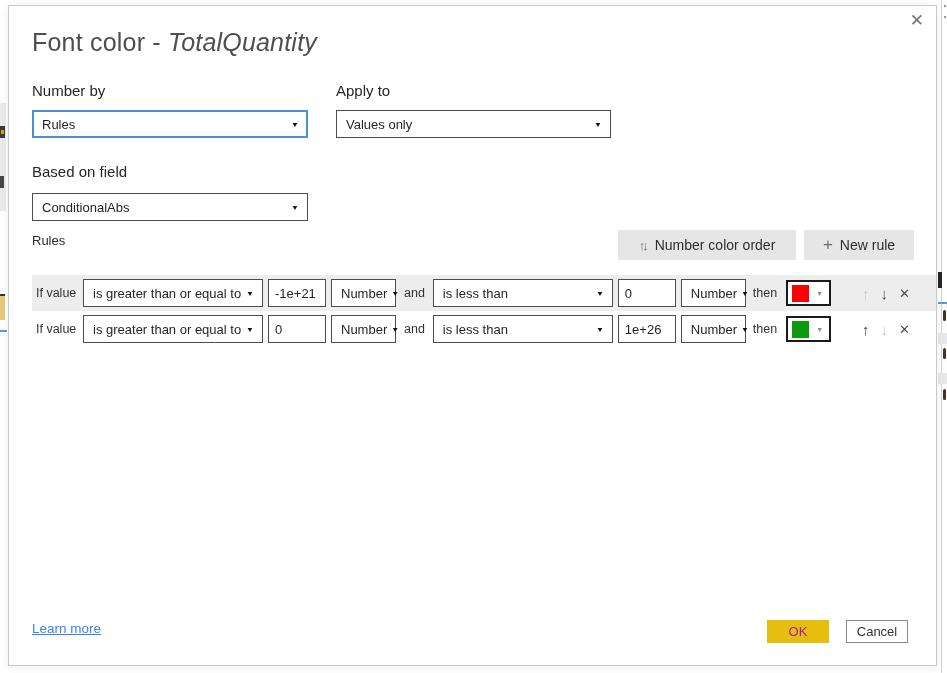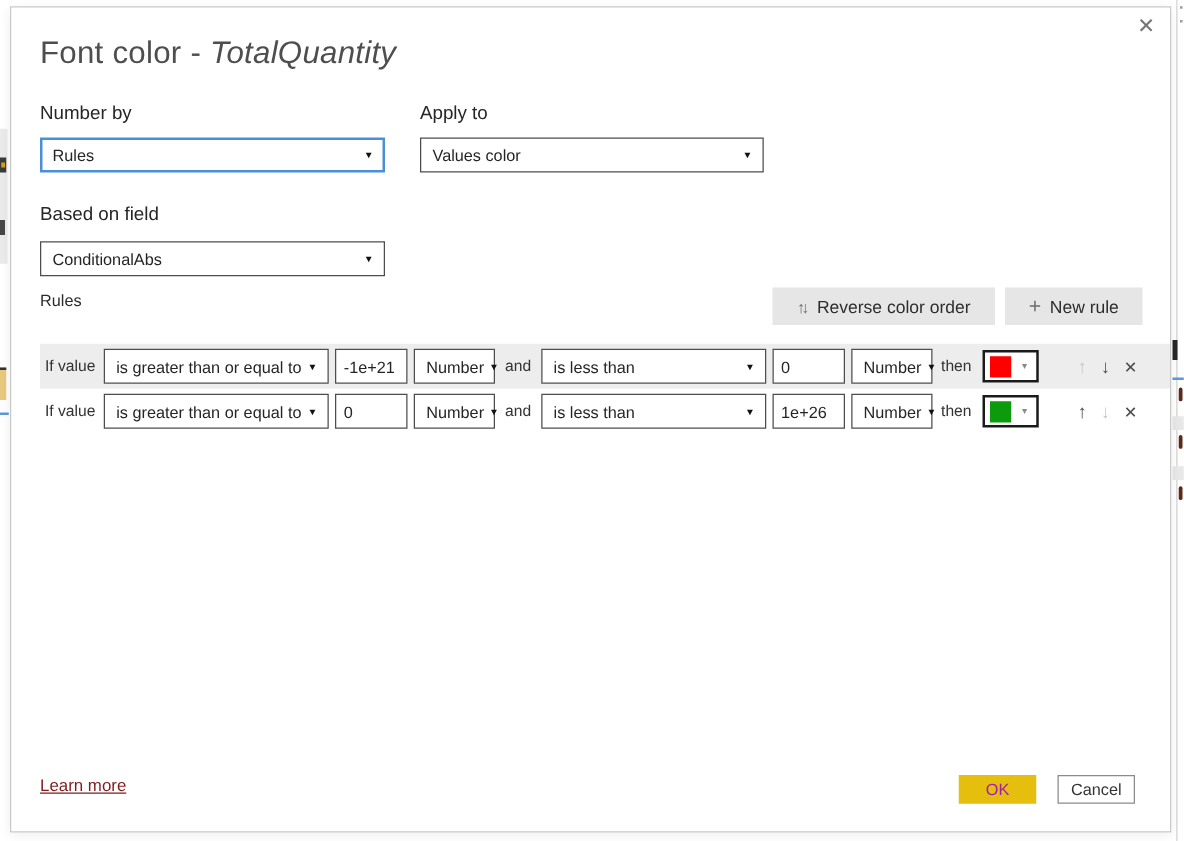--- a/index.html
+++ b/index.html
@@ -81,21 +81,21 @@
   .swatch .chip { width:17px; height:17px; }
   .swatch .caret { font-size:7px; color:#8a8a8a; margin-left:7px; }
 
   .row-actions { margin-left:auto; padding-right:26px; display:flex; align-items:center; gap:11px; }
   .row-actions span { font-size:15px; color:#4d4d4d; cursor:pointer; line-height:1; }
   .row-actions .rm { font-size:13px; }
   .row-actions .disabled { color:#c9c9c9; cursor:default; }
 
   
   .learn-more { position:absolute; left:23px; top:615px; font-size:13.5px;
-    color:#7f1d1d; text-decoration:underline; cursor:pointer; }
+    color:#3b82f6; text-decoration:underline; cursor:pointer; }
   .btn-ok { position:absolute; left:758px; top:614px; width:62px; height:23px;
     background:#e6be0d; border:none; font-size:13px; color:#a21caf; cursor:pointer;
     font-family:"Liberation Sans",sans-serif; }
   .btn-cancel { position:absolute; left:837px; top:614px; width:62px; height:23px;
     background:#fff; border:1px solid #8a8a8a; font-size:13px; color:#333; cursor:pointer;
     font-family:"Liberation Sans",sans-serif; }
 </style>
 </head>
 <body>
 
@@ -127,35 +127,35 @@
   </div>
 
   <div class="section-label lbl-format">Number by</div>
   <div class="section-label lbl-apply">Apply to</div>
 
   <div class="dropdown dd-formatby">
     <span>Rules</span>
     <span class="caret">▼</span>
   </div>
   <div class="dropdown dd-applyto">
-    <span>Values color</span>
+    <span>Values only</span>
     <span class="caret">▼</span>
   </div>
 
   <div class="section-label lbl-based">Based on field</div>
   <div class="dropdown dd-basedon">
     <span>ConditionalAbs</span>
     <span class="caret">▼</span>
   </div>
 
   <div class="section-label lbl-rules">Rules</div>
 
   <button class="tool-btn btn-reverse">
     <span class="tb-icon icon-reverse">↑↓</span>
-    <span>Reverse color order</span>
+    <span>Number color order</span>
   </button>
   <button class="tool-btn btn-newrule">
     <span class="tb-icon icon-plus">+</span>
     <span>New rule</span>
   </button>
 
   <div class="rule-row row-0">
     <span class="rr-label rr-if">If value</span>
     <div class="dropdown rr-dd rr-cond">
       <span>is greater than or equal to</span>

